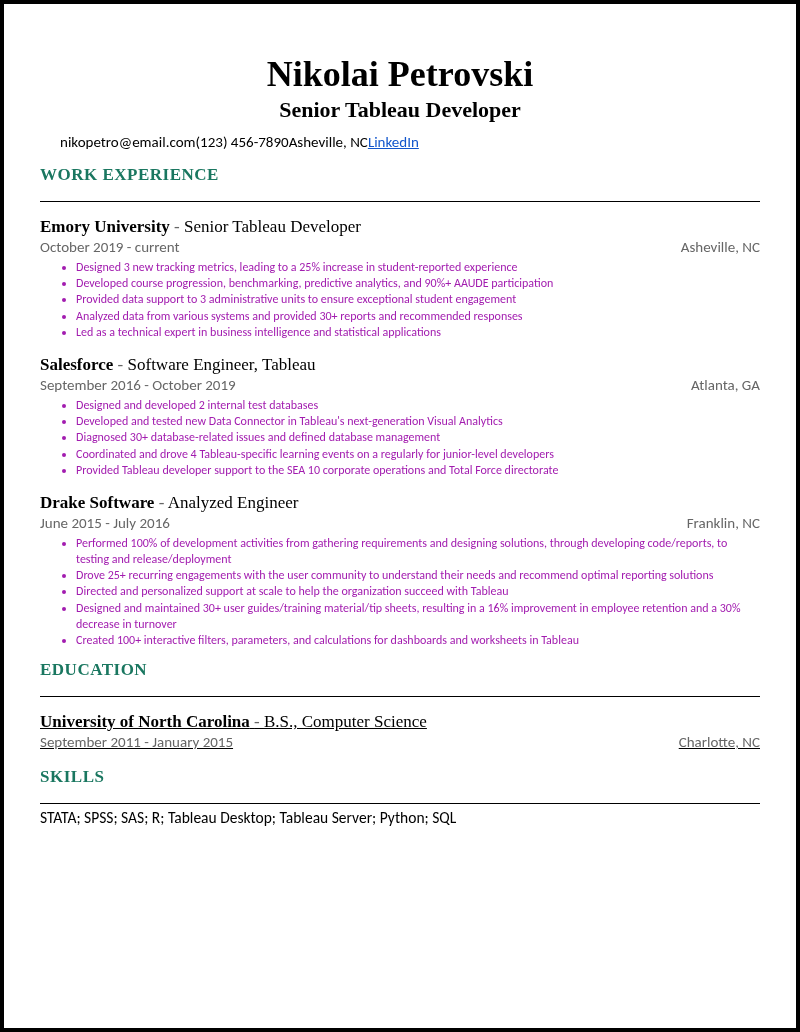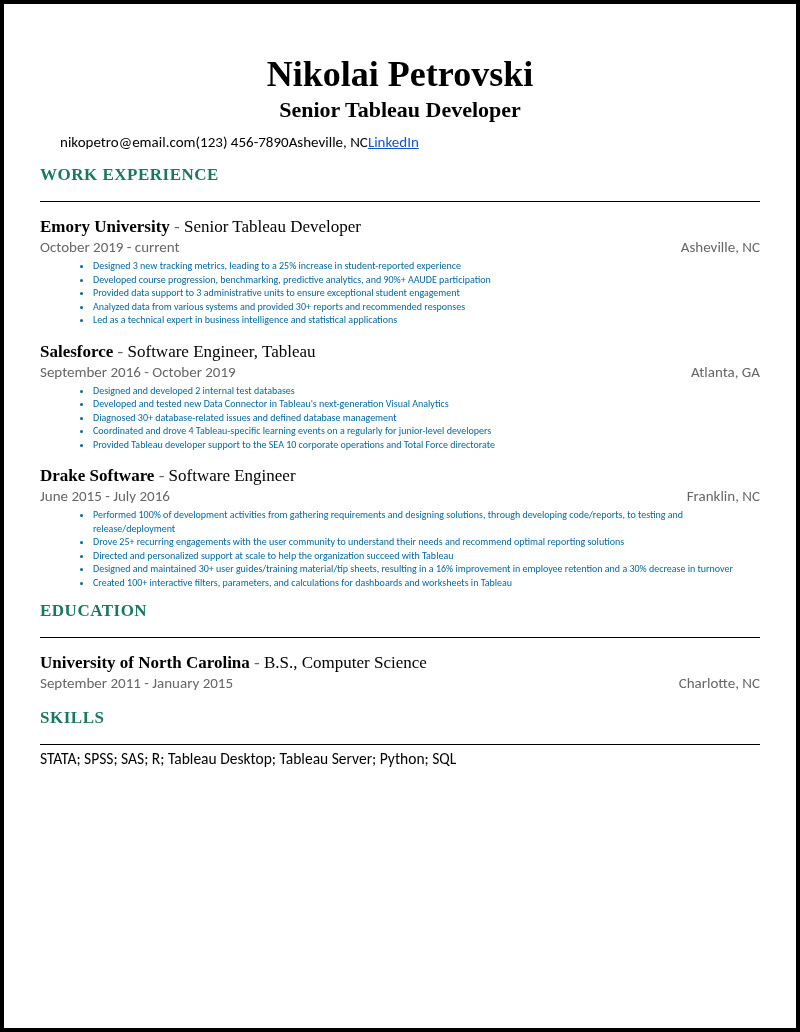--- a/index.html
+++ b/index.html
@@ -72,31 +72,31 @@
       color: #666;
       margin-top: 1px;
       margin-bottom: 3px;
     }
     ul.bullets {
       list-style: disc;
       margin-left: 36px;
       margin-bottom: 12px;
     }
     ul.bullets li {
-      font-size: 10px;
+      font-size: 12px;
       line-height: 1.35;
-      color: #0369a1;
-      margin-left: 17px;
+      color: #a21caf;
     }
     .skills-line {
       font-size: 15.5px;
       margin-top: 4px;
     }
     .edu-block {
       margin-bottom: 16px;
+      text-decoration: underline;
     }
   </style>
 </head>
 <body>
 
 <div class="name">Nikolai Petrovski</div>
 <div class="title">Senior Tableau Developer</div>
 
 <div class="contact-row">
   <span>nikopetro@email.com</span>
@@ -137,21 +137,21 @@
   <li>Designed and developed 2 internal test databases</li>
   <li>Developed and tested new Data Connector in Tableau's next-generation Visual Analytics</li>
   <li>Diagnosed 30+ database-related issues and defined database management</li>
   <li>Coordinated and drove 4 Tableau-specific learning events on a regularly for junior-level developers</li>
   <li>Provided Tableau developer support to the SEA 10 corporate operations and Total Force directorate</li>
 </ul>
 
 <div class="job-header">
   <span class="company">Drake Software</span>
   <span class="sep"> - </span>
-  <span class="role">Software Engineer</span>
+  <span class="role">Analyzed Engineer</span>
 </div>
 <div class="date-loc-row">
   <span>June 2015 - July 2016</span>
   <span>Franklin, NC</span>
 </div>
 <ul class="bullets">
   <li>Performed 100% of development activities from gathering requirements and designing solutions, through developing code/reports, to testing and release/deployment</li>
   <li>Drove 25+ recurring engagements with the user community to understand their needs and recommend optimal reporting solutions</li>
   <li>Directed and personalized support at scale to help the organization succeed with Tableau</li>
   <li>Designed and maintained 30+ user guides/training material/tip sheets, resulting in a 16% improvement in employee retention and a 30% decrease in turnover</li>

